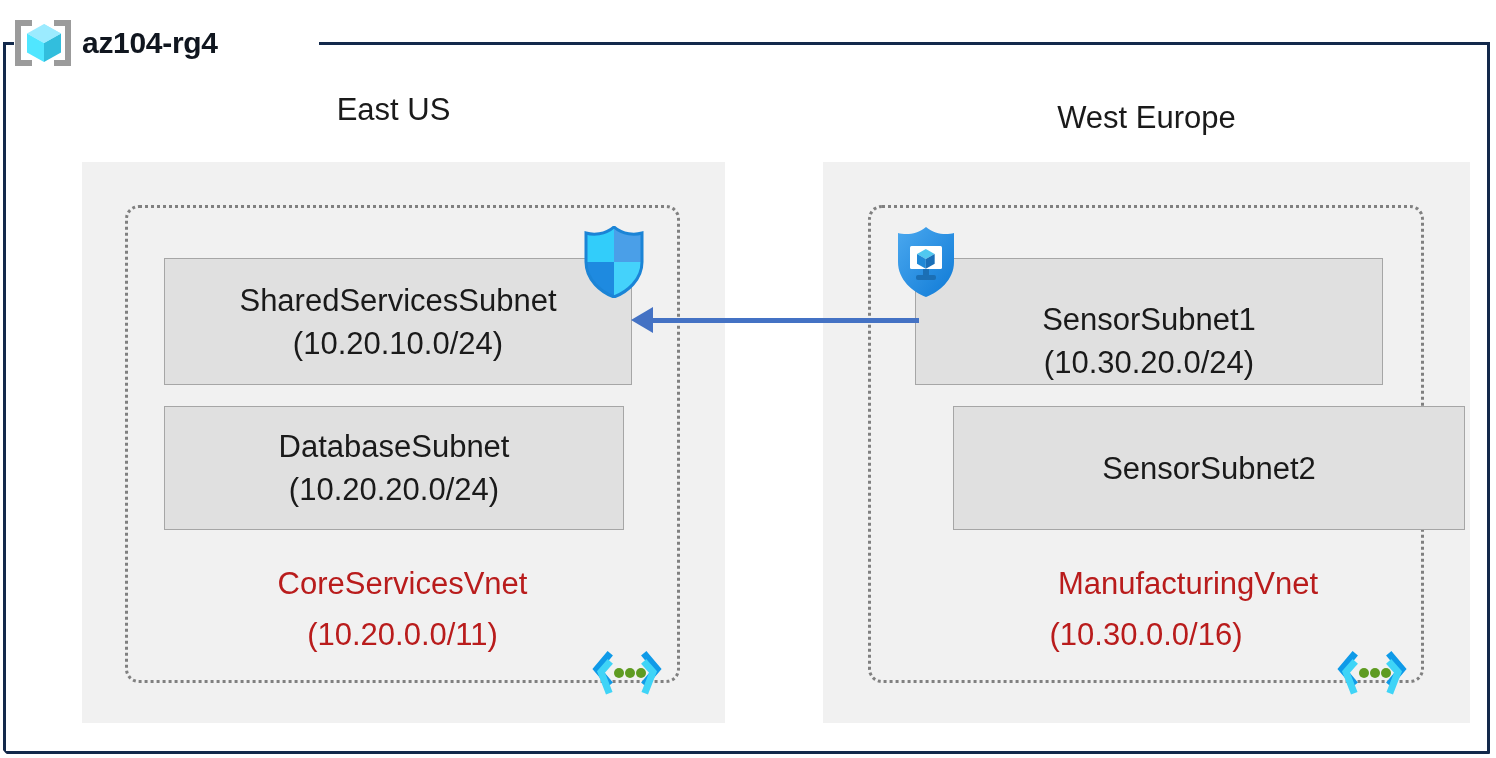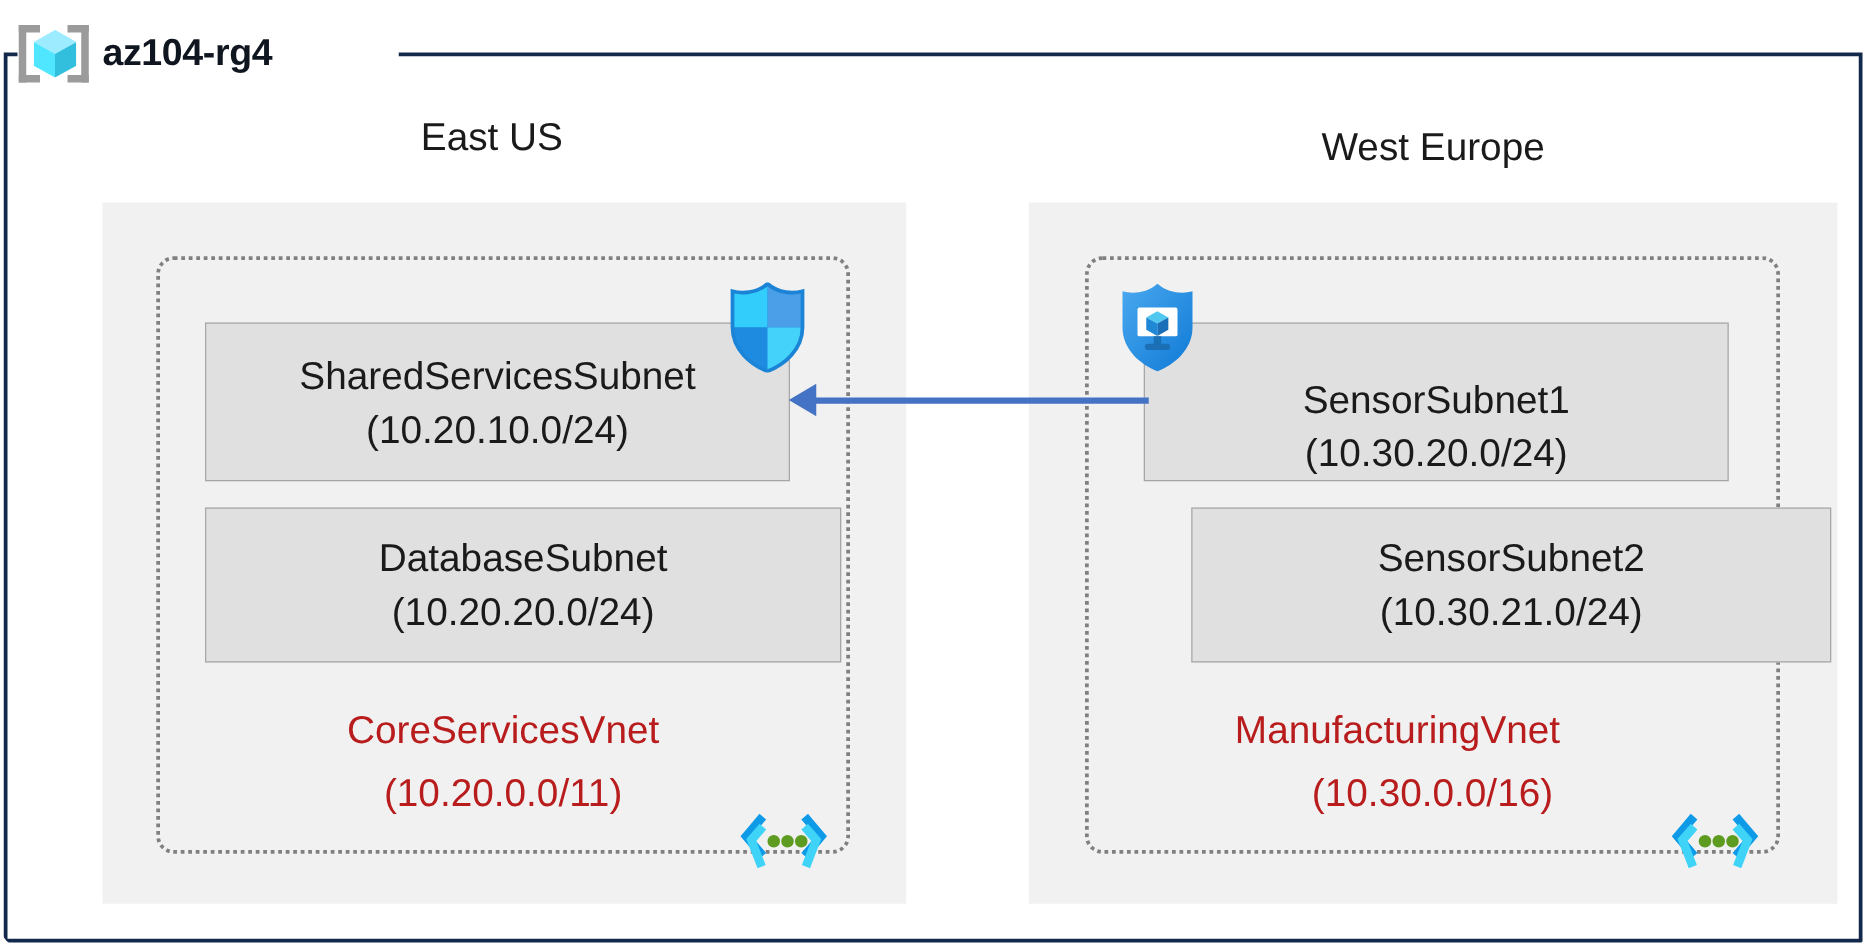--- a/index.html
+++ b/index.html
@@ -186,21 +186,21 @@
       <g clip-path="url(#shieldClipA)">
         <rect x="0" y="0" width="31" height="36" fill="#32cdfa"></rect>
         <rect x="31" y="0" width="31" height="36" fill="#4a9fe8"></rect>
         <rect x="0" y="36" width="31" height="40" fill="#1e8ae0"></rect>
         <rect x="31" y="36" width="31" height="40" fill="#44d2fb"></rect>
       </g>
       <path d="M31 1 C22 9, 10 9, 3 7 L3 36 C3 54, 18 66, 31 71 C44 66, 59 54, 59 36 L59 7 C52 9, 40 9, 31 1 Z" fill="none" stroke="#1b84d6" stroke-width="3"></path>
     </svg>
   </span>
 
-  <div class="subnet-box" style="left:164px; top:406px; width:509px; height:124px;">
+  <div class="subnet-box" style="left:164px; top:406px; width:460px; height:124px;">
     <span class="ln">DatabaseSubnet</span>
     <span class="ln">(10.20.20.0/24)</span>
   </div>
 
   <div class="vnet-label" style="left:125px; top:563px; width:555px;">CoreServicesVnet</div>
   <div class="vnet-label" style="left:125px; top:614px; width:555px;">(10.20.0.0/11)</div>
 
   <span class="icon-abs" style="left:592px; top:651px;">
     <svg width="70" height="44" viewBox="0 0 70 44">
       <g stroke-linecap="square" stroke-width="7" fill="none">
@@ -241,24 +241,23 @@
       <g transform="translate(22,23) scale(0.52)">
         <polygon points="17,0 34,9.5 17,19 0,9.5" fill="#50c8f0"></polygon>
         <polygon points="0,9.5 17,19 17,38 0,28.5" fill="#1f88d6"></polygon>
         <polygon points="17,19 34,9.5 34,28.5 17,38" fill="#1a6fb8"></polygon>
       </g>
     </svg>
   </span>
 
   <div class="subnet-box" style="left:953px; top:406px; width:512px; height:124px;">
     <span class="ln">SensorSubnet2</span>
-    <span class="ln">(10.30.21.0/24)</span>
-  </div>
-
-  <div class="vnet-label" style="left:840px; top:563px; width:556px;">ManufacturingVnet</div>
+  </div>
+
+  <div class="vnet-label" style="left:910px; top:563px; width:556px;">ManufacturingVnet</div>
   <div class="vnet-label" style="left:868px; top:614px; width:556px;">(10.30.0.0/16)</div>
 
   <span class="icon-abs" style="left:1337px; top:651px;">
     <svg width="70" height="44" viewBox="0 0 70 44">
       <g stroke-linecap="square" stroke-width="7" fill="none">
         <path d="M16 5 L5 18 L16 31" stroke="#0f9ae8"></path>
         <path d="M16 13 L9 21 L16 39" stroke="#3fd4f7"></path>
         <path d="M54 5 L65 18 L54 31" stroke="#0f9ae8"></path>
         <path d="M54 13 L61 21 L54 39" stroke="#3fd4f7"></path>
       </g>

